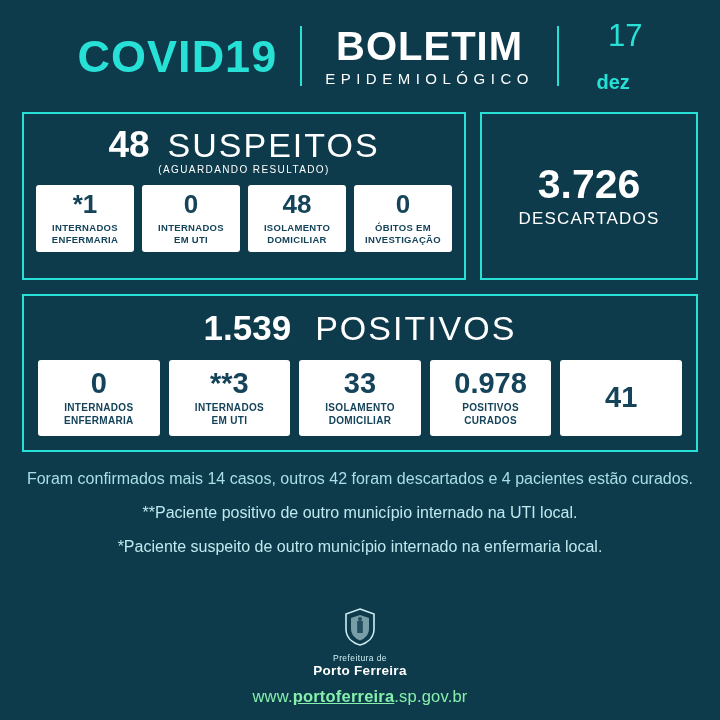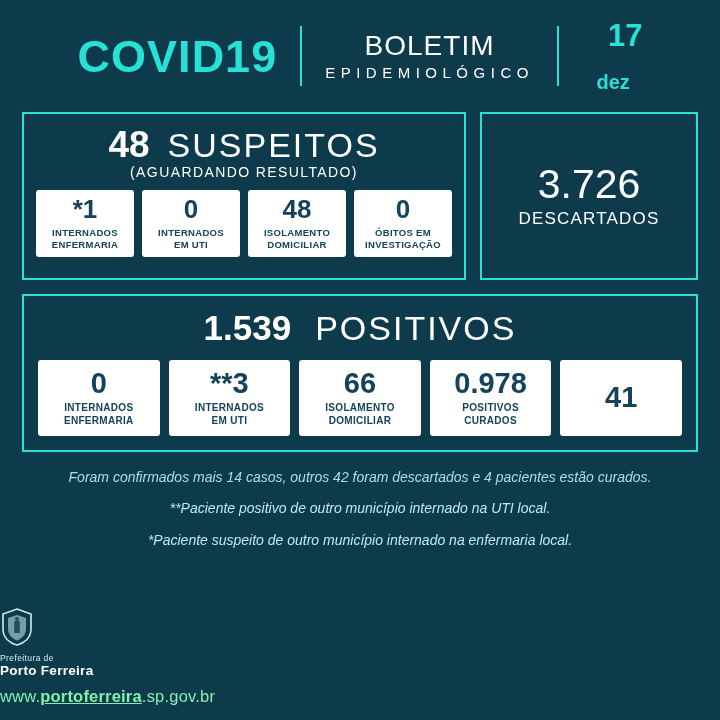--- a/index.html
+++ b/index.html
@@ -17,73 +17,73 @@
     display: flex; align-items: center; justify-content: center;
     height: 112px; gap: 3px;
   }
   .hdr-covid {
     font-size: 45px; font-weight: bold; letter-spacing: 1px;
     color: #27e0d6; line-height: 1;
     padding-right: 20px;
   }
   .vrule { width: 2px; height: 60px; background: #27e0d6; }
   .hdr-bol { padding: 0 20px; text-align: center; }
-  .hdr-bol .b1 { font-size: 28px; font-weight: normal; letter-spacing: 1px; line-height: 1; }
+  .hdr-bol .b1 { font-size: 40px; font-weight: bold; letter-spacing: 1px; line-height: 1; }
   .hdr-bol .b2 { font-size: 15px; letter-spacing: 5.5px; margin-top: 4px; }
   .hdr-date { padding-left: 22px; text-align: center; color: #27e0d6; }
-  .hdr-date .d1 { font-size: 31px; font-weight: bold; line-height: 1; margin-left: 24px; }
+  .hdr-date .d1 { font-size: 31px; font-weight: normal; line-height: 1; margin-left: 24px; }
   .hdr-date .d2 { font-size: 20px; font-weight: bold; line-height: 1.1; margin-top: 20px; }
 
   
   .tealbox { border: 2px solid #27e0d6; }
 
   
   .row1 { display: flex; gap: 14px; height: 168px; }
   .suspeitos { flex: 1 1 auto; padding: 10px 12px 12px; display: flex; flex-direction: column; align-items: center; }
   .susp-title { display: flex; align-items: baseline; gap: 18px; }
   .susp-num { font-size: 37px; font-weight: bold; letter-spacing: 0px; }
   .susp-word { font-size: 34px; letter-spacing: 2px; }
-  .susp-sub { font-size: 14px; letter-spacing: 1.4px; margin-top: -2px; }
+  .susp-sub { font-size: 10px; letter-spacing: 1.4px; margin-top: -2px; }
   .cards { display: flex; gap: 8px; margin-top: 10px; width: 100%; justify-content: center; }
   .card {
     background: #ffffff; color: #0d3b4c;
     border-radius: 3px;
     padding: 6px 6px 7px;
     text-align: center;
     flex: 1 1 0;
     display: flex; flex-direction: column; justify-content: center;
   }
   .card .cnum { font-size: 26px; font-weight: bold; line-height: 1.05; color: #14435a; }
   .card .clab { font-size: 9.5px; font-weight: bold; letter-spacing: 0.3px; line-height: 1.22; margin-top: 4px; color: #14435a; }
 
   .descartados {
     width: 218px; flex: 0 0 218px;
     display: flex; flex-direction: column;
     align-items: center; justify-content: center;
   }
-  .desc-num { font-size: 41px; font-weight: normal; line-height: 1; }
+  .desc-num { font-size: 41px; font-weight: bold; line-height: 1; }
   .desc-lab { font-size: 17px; letter-spacing: 1.2px; margin-top: 4px; }
 
   
   .row2 { margin-top: 14px; height: 158px; padding: 12px 14px 14px; display: flex; flex-direction: column; align-items: center; }
   .pos-title { display: flex; align-items: baseline; gap: 24px; }
   .pos-num { font-size: 35px; font-weight: bold; }
   .pos-word { font-size: 34px; letter-spacing: 2px; }
   .row2 .cards { margin-top: 12px; gap: 9px; }
   .row2 .card { padding: 8px 4px 9px; }
   .row2 .card .cnum { font-size: 29px; }
   .row2 .card .clab { font-size: 10px; }
 
   
   .notes { margin-top: 16px; text-align: center; color: #bfe9ee; }
-  .note { font-size: 14px; line-height: 1.32; margin-bottom: 13px; font-style: italic; }
+  .note { font-size: 16px; line-height: 1.32; margin-bottom: 13px; }
   .note.n1 { color: #a9dfe6; }
 
   
-  .footer { position: absolute; left: 0; right: 0; bottom: 14px; text-align: left; }
+  .footer { position: absolute; left: 0; right: 0; bottom: 14px; text-align: center; }
   .crest { margin: 0 auto 2px; width: 34px; height: 40px; }
   .pref { font-size: 8.5px; color: #cfeef2; letter-spacing: 0.4px; }
   .cityname { font-size: 13.5px; font-weight: bold; color: #ffffff; letter-spacing: 0.3px; }
   .site { margin-top: 9px; font-size: 16.5px; color: #86efac; letter-spacing: 0.2px; }
   .site b { font-weight: bold; text-decoration: underline; }
 </style>
 </head>
 <body>
 
 <div class="page">
@@ -145,21 +145,21 @@
     <div class="cards">
       <div class="card">
         <div class="cnum">0</div>
         <div class="clab">INTERNADOS<br>ENFERMARIA</div>
       </div>
       <div class="card">
         <div class="cnum">**3</div>
         <div class="clab">INTERNADOS<br>EM UTI</div>
       </div>
       <div class="card">
-        <div class="cnum">66</div>
+        <div class="cnum">33</div>
         <div class="clab">ISOLAMENTO<br>DOMICILIAR</div>
       </div>
       <div class="card">
         <div class="cnum">0.978</div>
         <div class="clab">POSITIVOS<br>CURADOS</div>
       </div>
       <div class="card">
         <div class="cnum">41</div>
       </div>
     </div>

